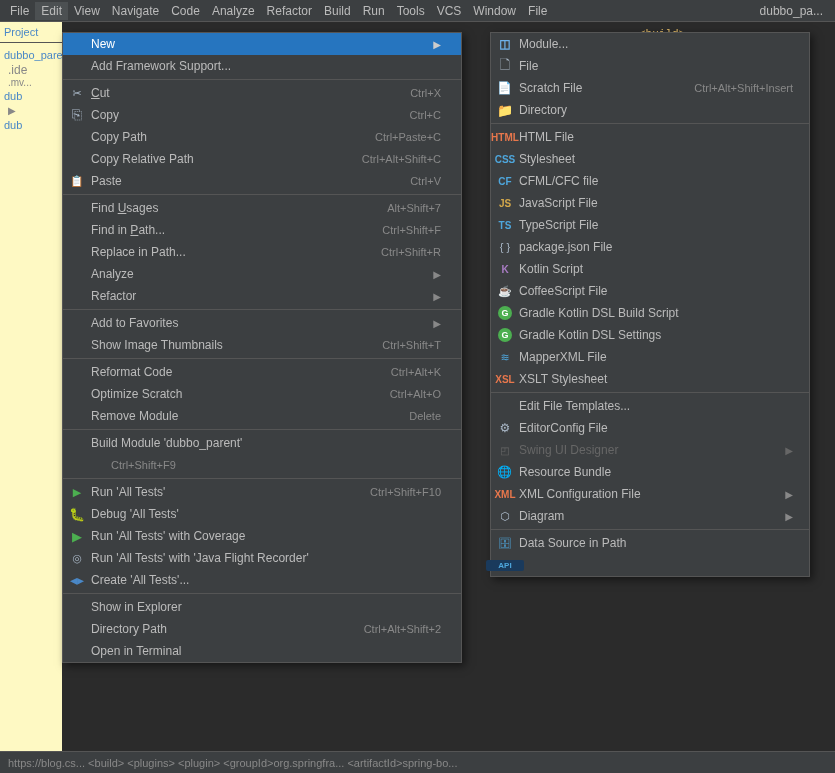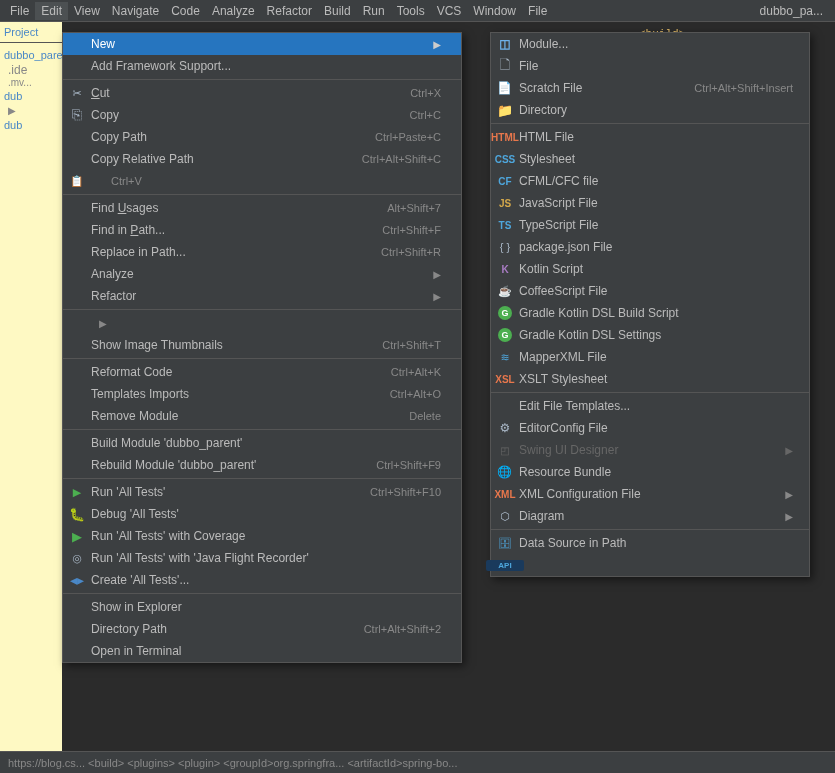--- a/index.html
+++ b/index.html
@@ -276,20 +276,21 @@
     <span class="shortcut">Ctrl+Paste+C</span>
   </div>
 
   <div class="context-menu-item">
     <span class="item-label">Copy Relative Path</span>
     <span class="shortcut">Ctrl+Alt+Shift+C</span>
   </div>
 
   <div class="context-menu-item">
     <span class="icon-placeholder" style="color:#a9b7c6; font-size:11px">📋</span>
+    <span class="item-label">Paste</span>
     <span class="shortcut">Ctrl+V</span>
   </div>
 
   <div class="context-menu-separator"></div>
 
   <div class="context-menu-item">
     <span class="item-label">Find <u>U</u>sages</span>
     <span class="shortcut">Alt+Shift+7</span>
   </div>
 
@@ -309,53 +310,53 @@
   </div>
 
   <div class="context-menu-item">
     <span class="item-label">Refactor</span>
     <span class="arrow">▶</span>
   </div>
 
   <div class="context-menu-separator"></div>
 
   <div class="context-menu-item">
+    <span class="item-label">Add to Favorites</span>
     <span class="arrow">▶</span>
   </div>
 
   <div class="context-menu-item">
     <span class="item-label">Show Image Thumbnails</span>
     <span class="shortcut">Ctrl+Shift+T</span>
   </div>
 
   <div class="context-menu-separator"></div>
 
   <div class="context-menu-item">
     <span class="item-label">Reformat Code</span>
     <span class="shortcut">Ctrl+Alt+K</span>
   </div>
 
   <div class="context-menu-item">
-    <span class="item-label">Templates Imports</span>
+    <span class="item-label">Optimize Scratch</span>
     <span class="shortcut">Ctrl+Alt+O</span>
   </div>
 
   <div class="context-menu-item">
     <span class="item-label">Remove Module</span>
     <span class="shortcut">Delete</span>
   </div>
 
   <div class="context-menu-separator"></div>
 
   <div class="context-menu-item">
     <span class="item-label">Build Module 'dubbo_parent'</span>
   </div>
 
   <div class="context-menu-item">
-    <span class="item-label">Rebuild Module 'dubbo_parent'</span>
     <span class="shortcut">Ctrl+Shift+F9</span>
   </div>
 
   <div class="context-menu-separator"></div>
 
   <div class="context-menu-item">
     <span class="icon-placeholder" style="color:#4caf50;">▶</span>
     <span class="item-label">Run 'All Tests'</span>
     <span class="shortcut">Ctrl+Shift+F10</span>
   </div>

